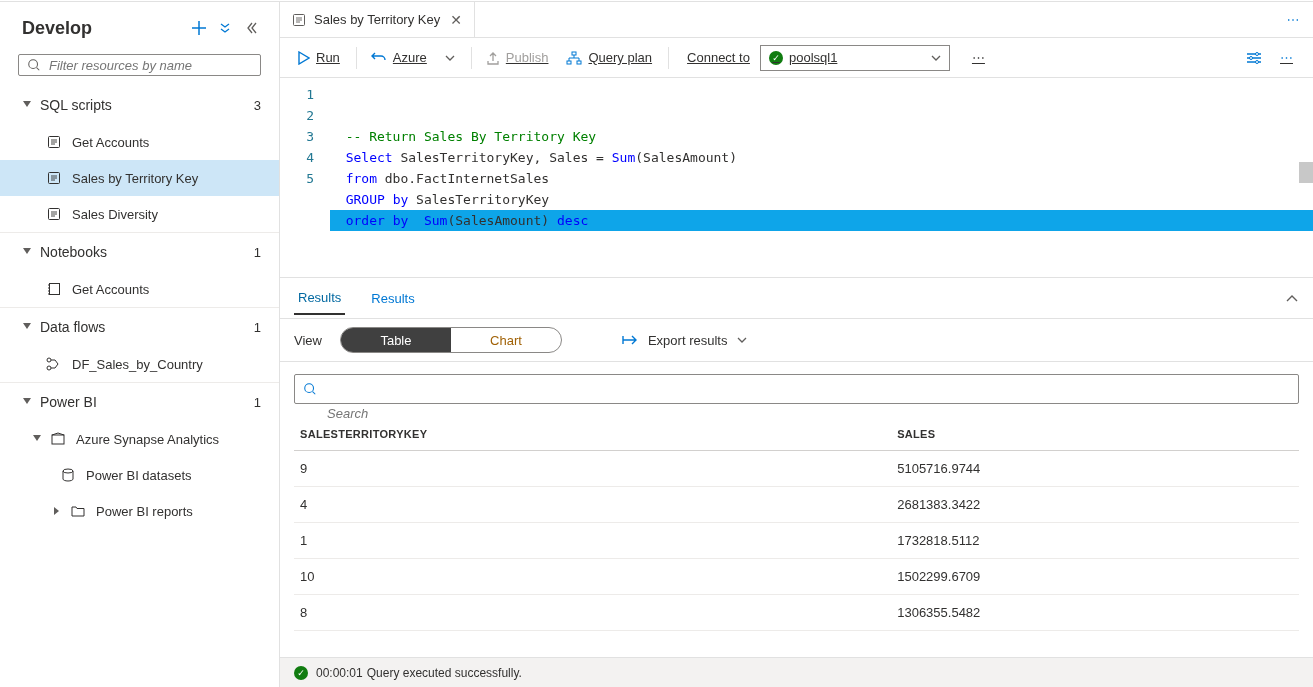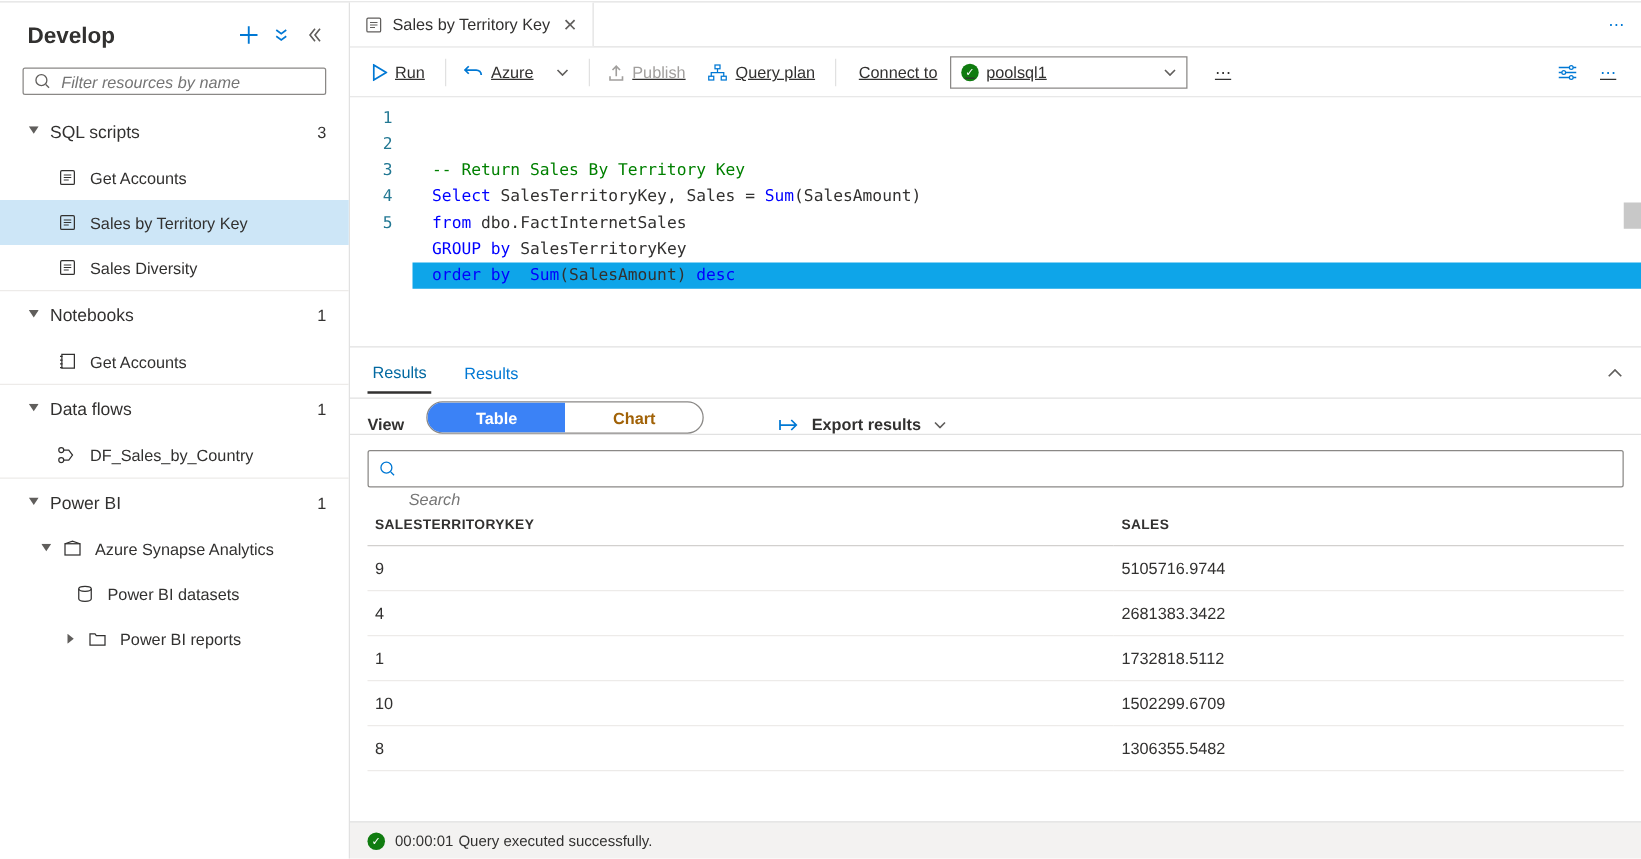--- a/index.html
+++ b/index.html
@@ -52,25 +52,25 @@
   .code .line.hl { background: #0ea5e9; }
   .kw { color: #0000ff; }
   .cm { color: #008000; }
   .scrollmark { position: absolute; right: 0; top: 84px; width: 14px; height: 21px; background: #c8c8c8; }
   .results-area { flex: 1; display: flex; flex-direction: column; min-height: 0; }
   .res-tabs { display: flex; align-items: center; height: 40px; padding: 0 14px; position: relative; }
   .rtab { padding: 8px 4px; margin-right: 22px; cursor: pointer; }
   .rtab.active { color: #0369a1; font-weight: 400; border-bottom: 2px solid #323130; }
   .rtab.link { color: #0078d4; }
   .res-collapse { margin-left: auto; color: #605e5c; cursor: pointer; }
-  .res-toolbar { display: flex; align-items: flex-end; height: 30px; padding: 0 14px; border-top: 1px solid #e1e1e1; border-bottom: 1px solid #e1e1e1; font-weight: bold; }
+  .res-toolbar { display: flex; align-items: center; height: 44px; padding: 0 14px; border-top: 1px solid #e1e1e1; border-bottom: 1px solid #e1e1e1; }
   .view-lbl { margin-right: 18px; }
   .seg { display: inline-flex; border: 1px solid #8a8886; border-radius: 14px; overflow: hidden; height: 26px; }
   .seg .opt { width: 110px; display: flex; align-items: center; justify-content: center; cursor: pointer; }
-  .seg .opt.active { background: #3b82f6; color: #fff; }
+  .seg .opt.active { background: #404040; color: #fff; }
   .seg .opt.inactive { color: #a16207; }
   .export { margin-left: 60px; display: inline-flex; align-items: center; cursor: pointer; }
   .export .glyph { color: #0078d4; margin-right: 8px; }
   .grid-wrap { flex: 1; padding: 12px 14px 0 14px; overflow: auto; position: relative; }
   .search-box { border: 1px solid #8a8886; border-radius: 2px; height: 30px; display: flex; align-items: center; padding: 0 8px; margin-bottom: 14px; }
   .search-box input { border: none; outline: none; flex: 1; font-size: 13px; margin-left: 8px; color: #605e5c; font-style: italic; margin-top: 48px; }
   table.grid { width: 100%; border-collapse: collapse; }
   table.grid th { text-align: left; font-size: 11px; font-weight: 600; letter-spacing: 0.3px; padding: 10px 6px; border-bottom: 1px solid #d2d0ce; color: #323130; }
   table.grid td { padding: 10px 6px; border-bottom: 1px solid #edebe9; }
   .status { height: 30px; background: #f3f2f1; border-top: 1px solid #e1e1e1; display: flex; align-items: center; padding: 0 14px; font-size: 12px; }

